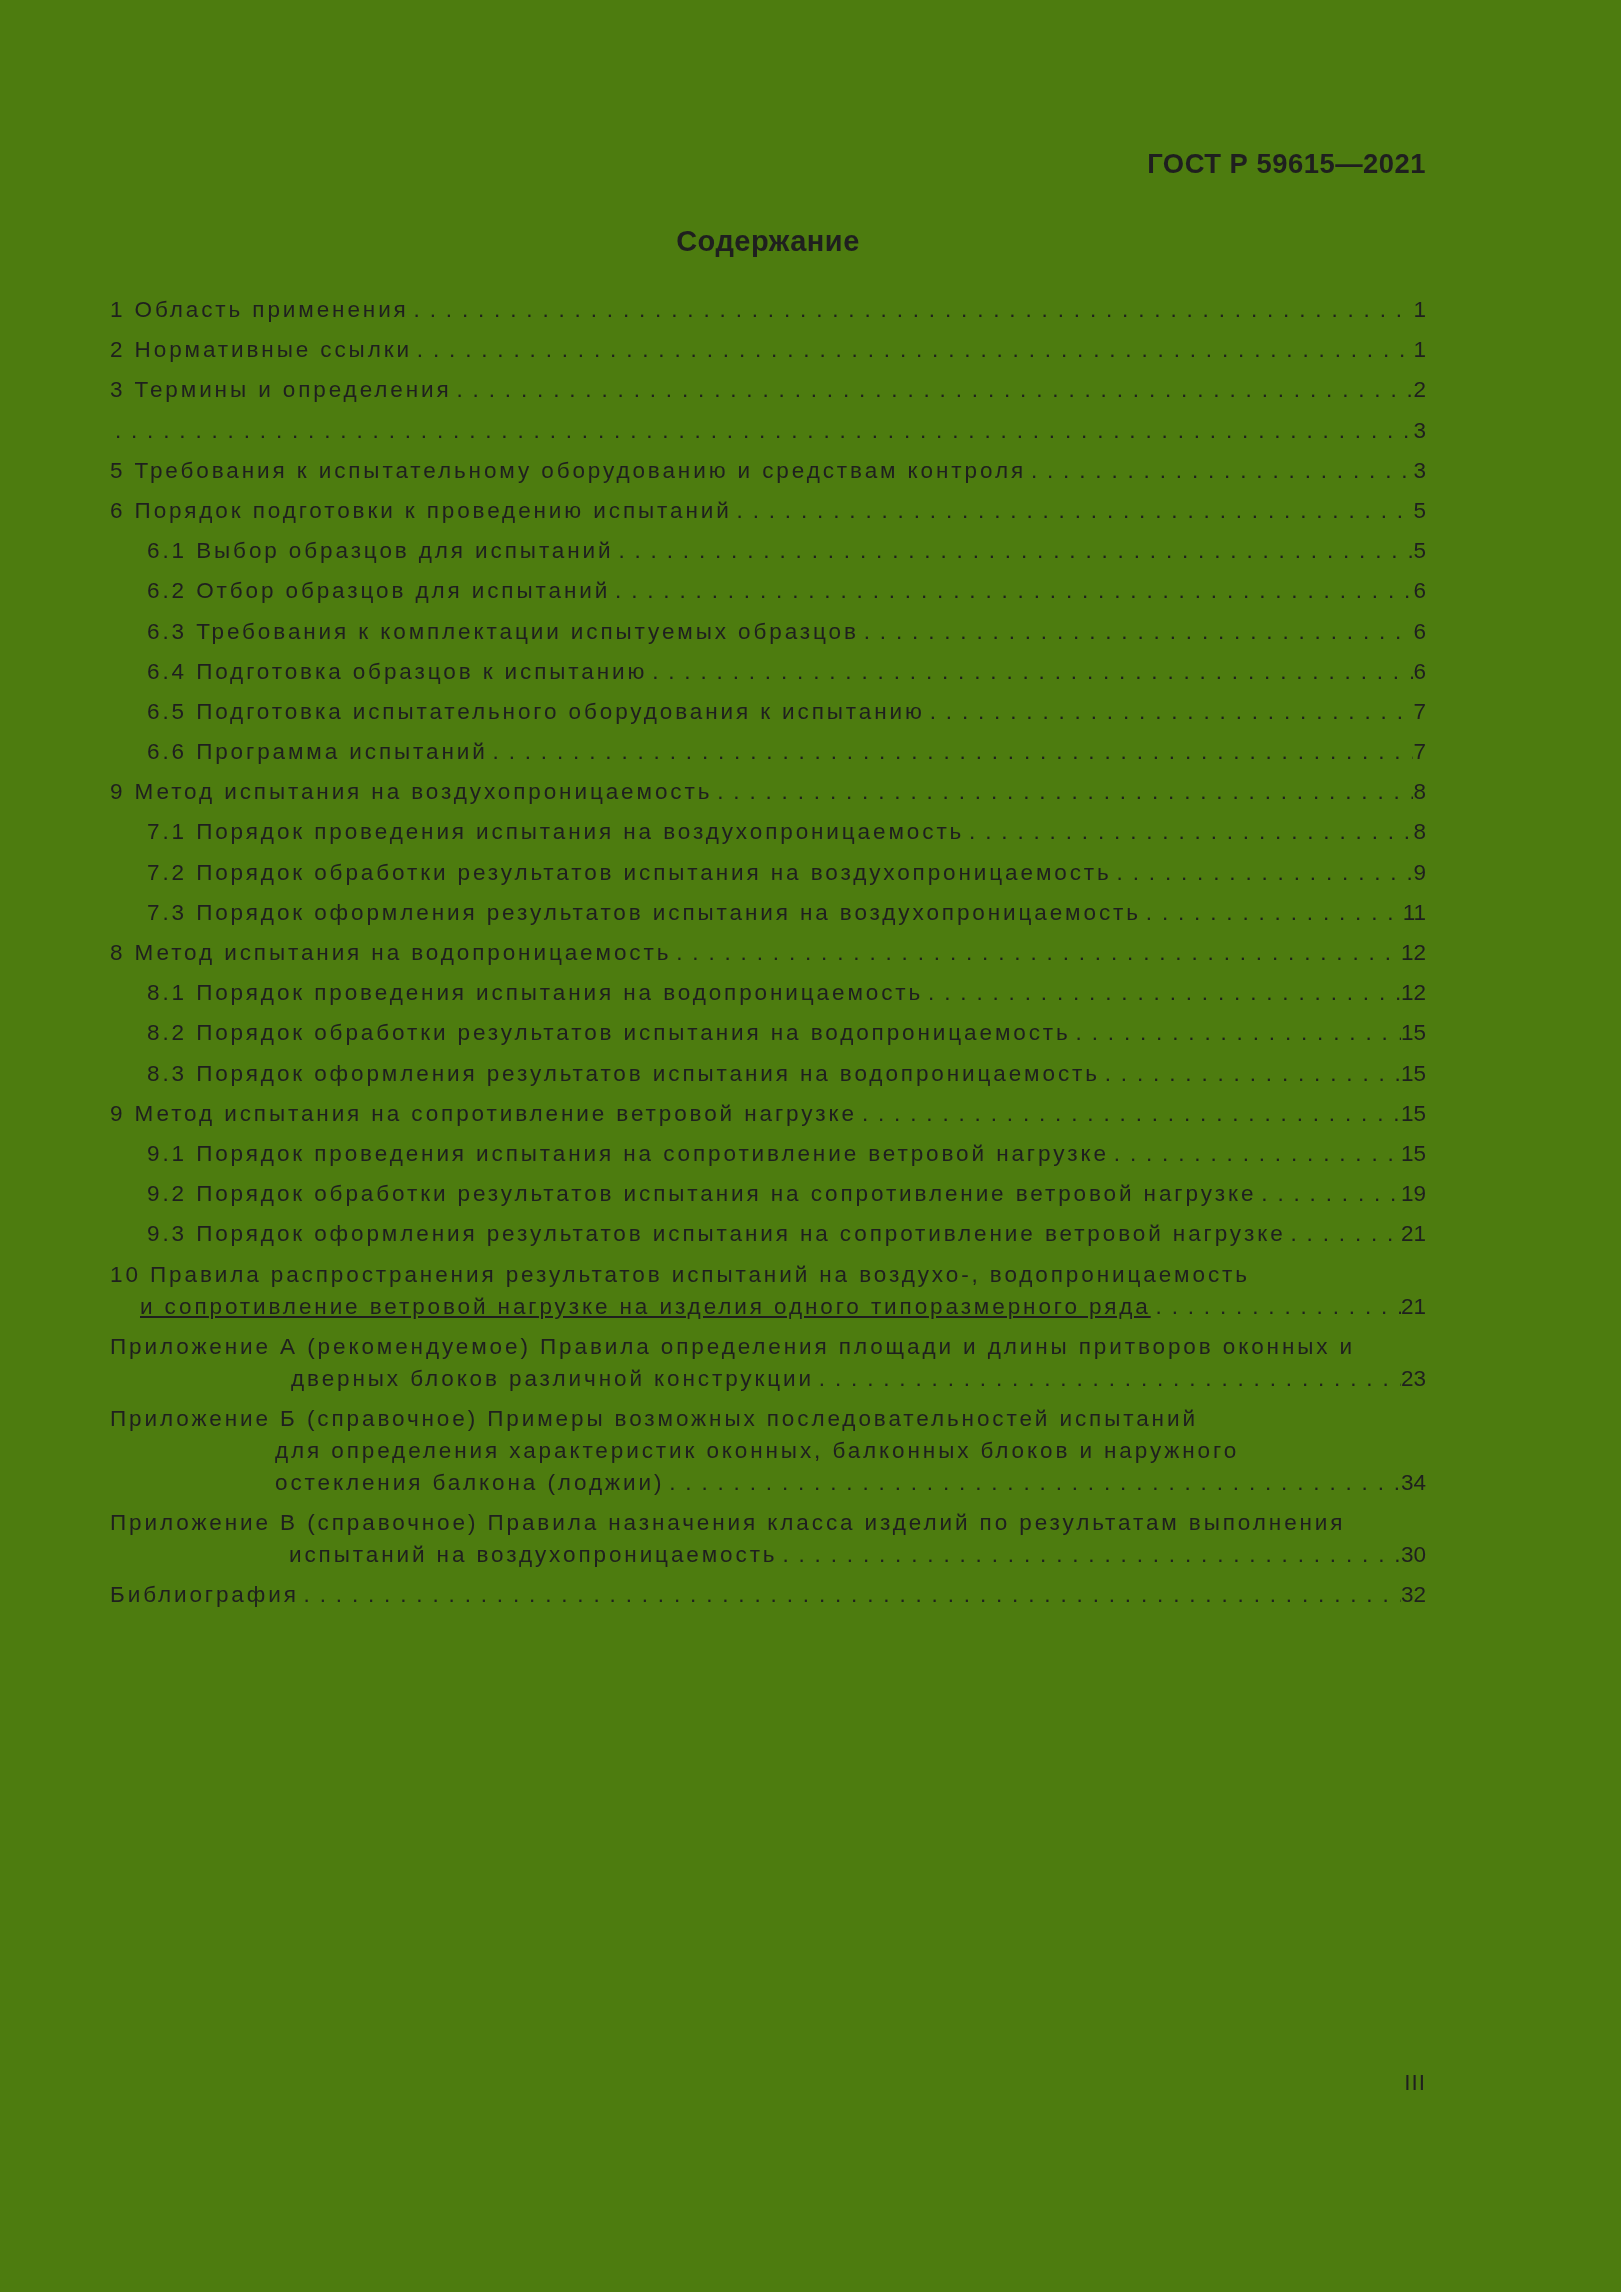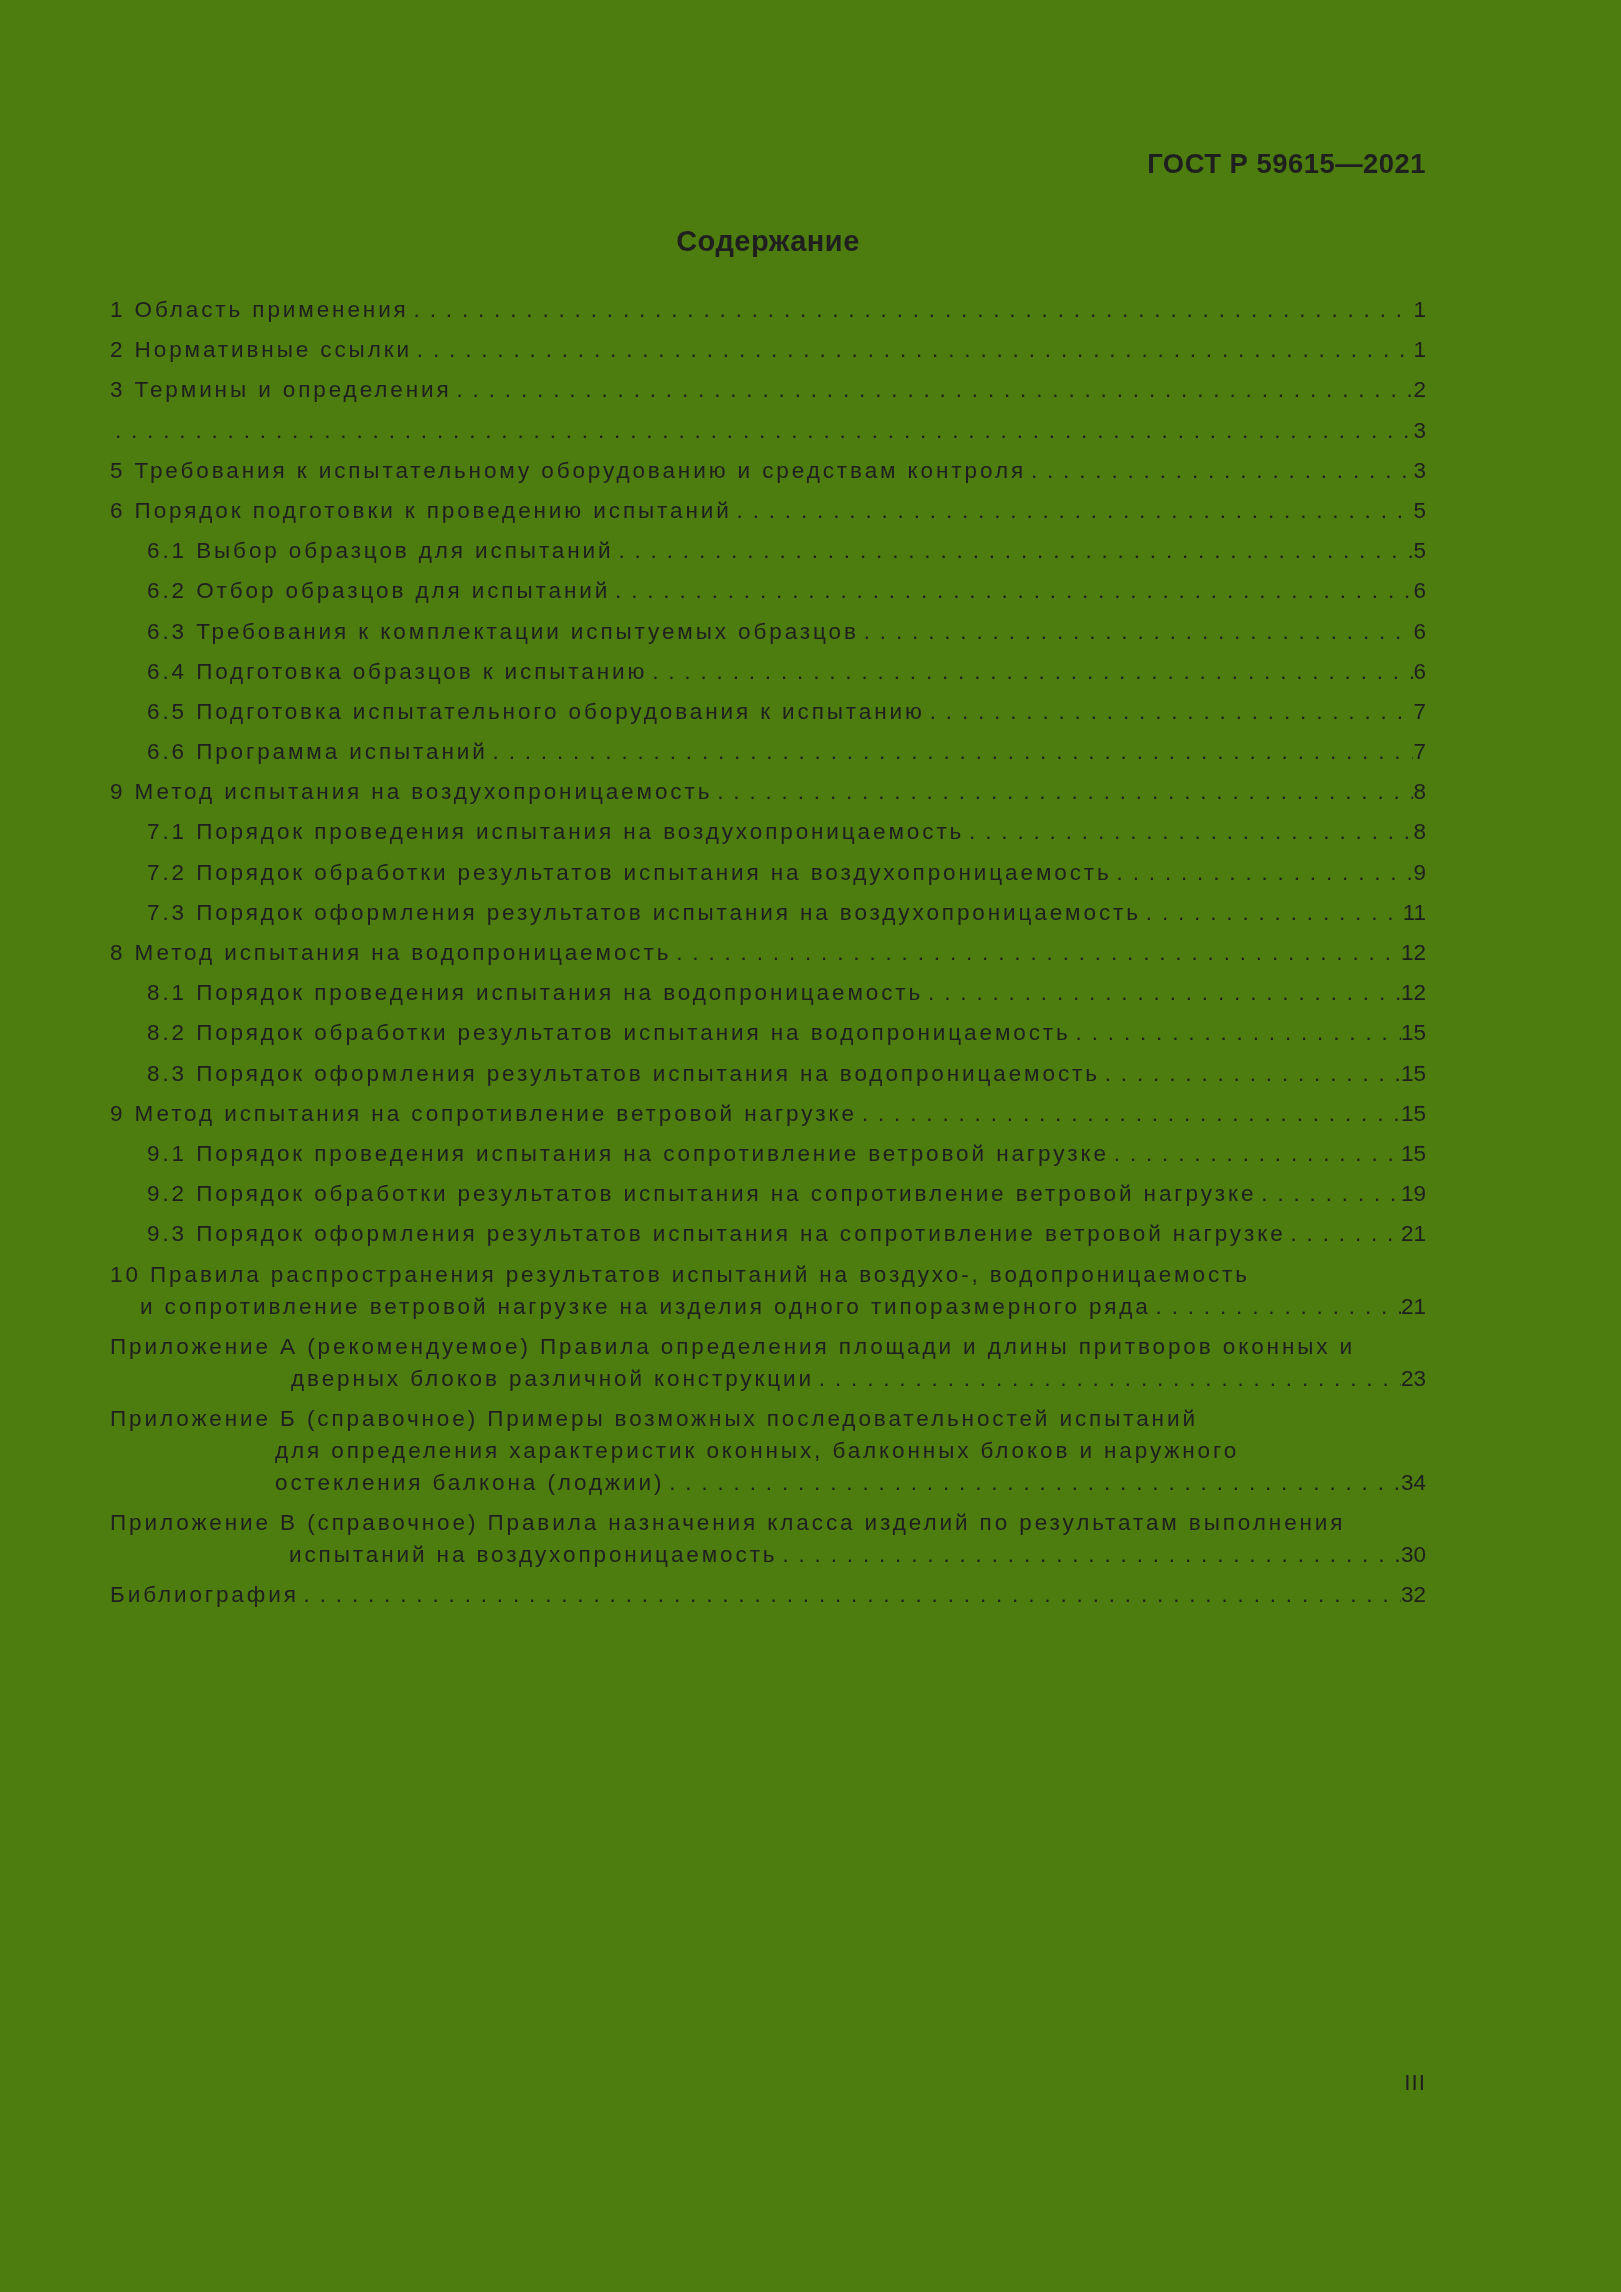--- a/index.html
+++ b/index.html
@@ -234,21 +234,21 @@
       <div class="entry lvl1">
         <div class="line row">
           <span class="t">9.3 Порядок оформления результатов испытания на сопротивление ветровой нагрузке</span>
           <span class="leader">. . . . . . . . . . . . . . . . . . . . . . . . . . . . . . . . . . . . . . . . . . . . . . . . . . . . . . . . . . . . . . . . . . . . . . . . . . . . . . . . . . . . . . . . . . . . . . . . . . . . . . . . . . . . . . . . . . . . . . . . . . . . . . . . . . . . . . . . . . . . . . . . . . . . . . . . . . . . . . . . </span>
           <span class="pg">21</span>
         </div>
       </div>
       <div class="entry">
         <div class="line"><span class="t">10 Правила распространения результатов испытаний на воздухо-, водопроницаемость</span></div>
         <div class="line row">
-          <span class="t" style="margin-left: 30px;">и сопротивление ветровой нагрузке на изделия одного типоразмерного ряда</span>
+          <span class="t" style="margin-left: 30px; text-decoration: underline;">и сопротивление ветровой нагрузке на изделия одного типоразмерного ряда</span>
           <span class="leader">. . . . . . . . . . . . . . . . . . . . . . . . . . . . . . . . . . . . . . . . . . . . . . . . . . . . . . . . . . . . . . . . . . . . . . . . . . . . . . . . . . . . . . . . . . . . . . . . . . . . . . . . . . . . . . . . . . . . . . . . . . . . . . . . . . . . . . . . . . . . . . . . . . . . . . . . . . . . . . . . </span>
           <span class="pg">21</span>
         </div>
       </div>
       <div class="entry">
         <div class="line"><span class="t">Приложение А (рекомендуемое) Правила определения площади и длины притворов оконных и</span></div>
         <div class="line row">
           <span class="t" style="margin-left: 181px;">дверных блоков различной конструкции</span>
           <span class="leader">. . . . . . . . . . . . . . . . . . . . . . . . . . . . . . . . . . . . . . . . . . . . . . . . . . . . . . . . . . . . . . . . . . . . . . . . . . . . . . . . . . . . . . . . . . . . . . . . . . . . . . . . . . . . . . . . . . . . . . . . . . . . . . . . . . . . . . . . . . . . . . . . . . . . . . . . . . . . . . . . </span>
           <span class="pg">23</span>

